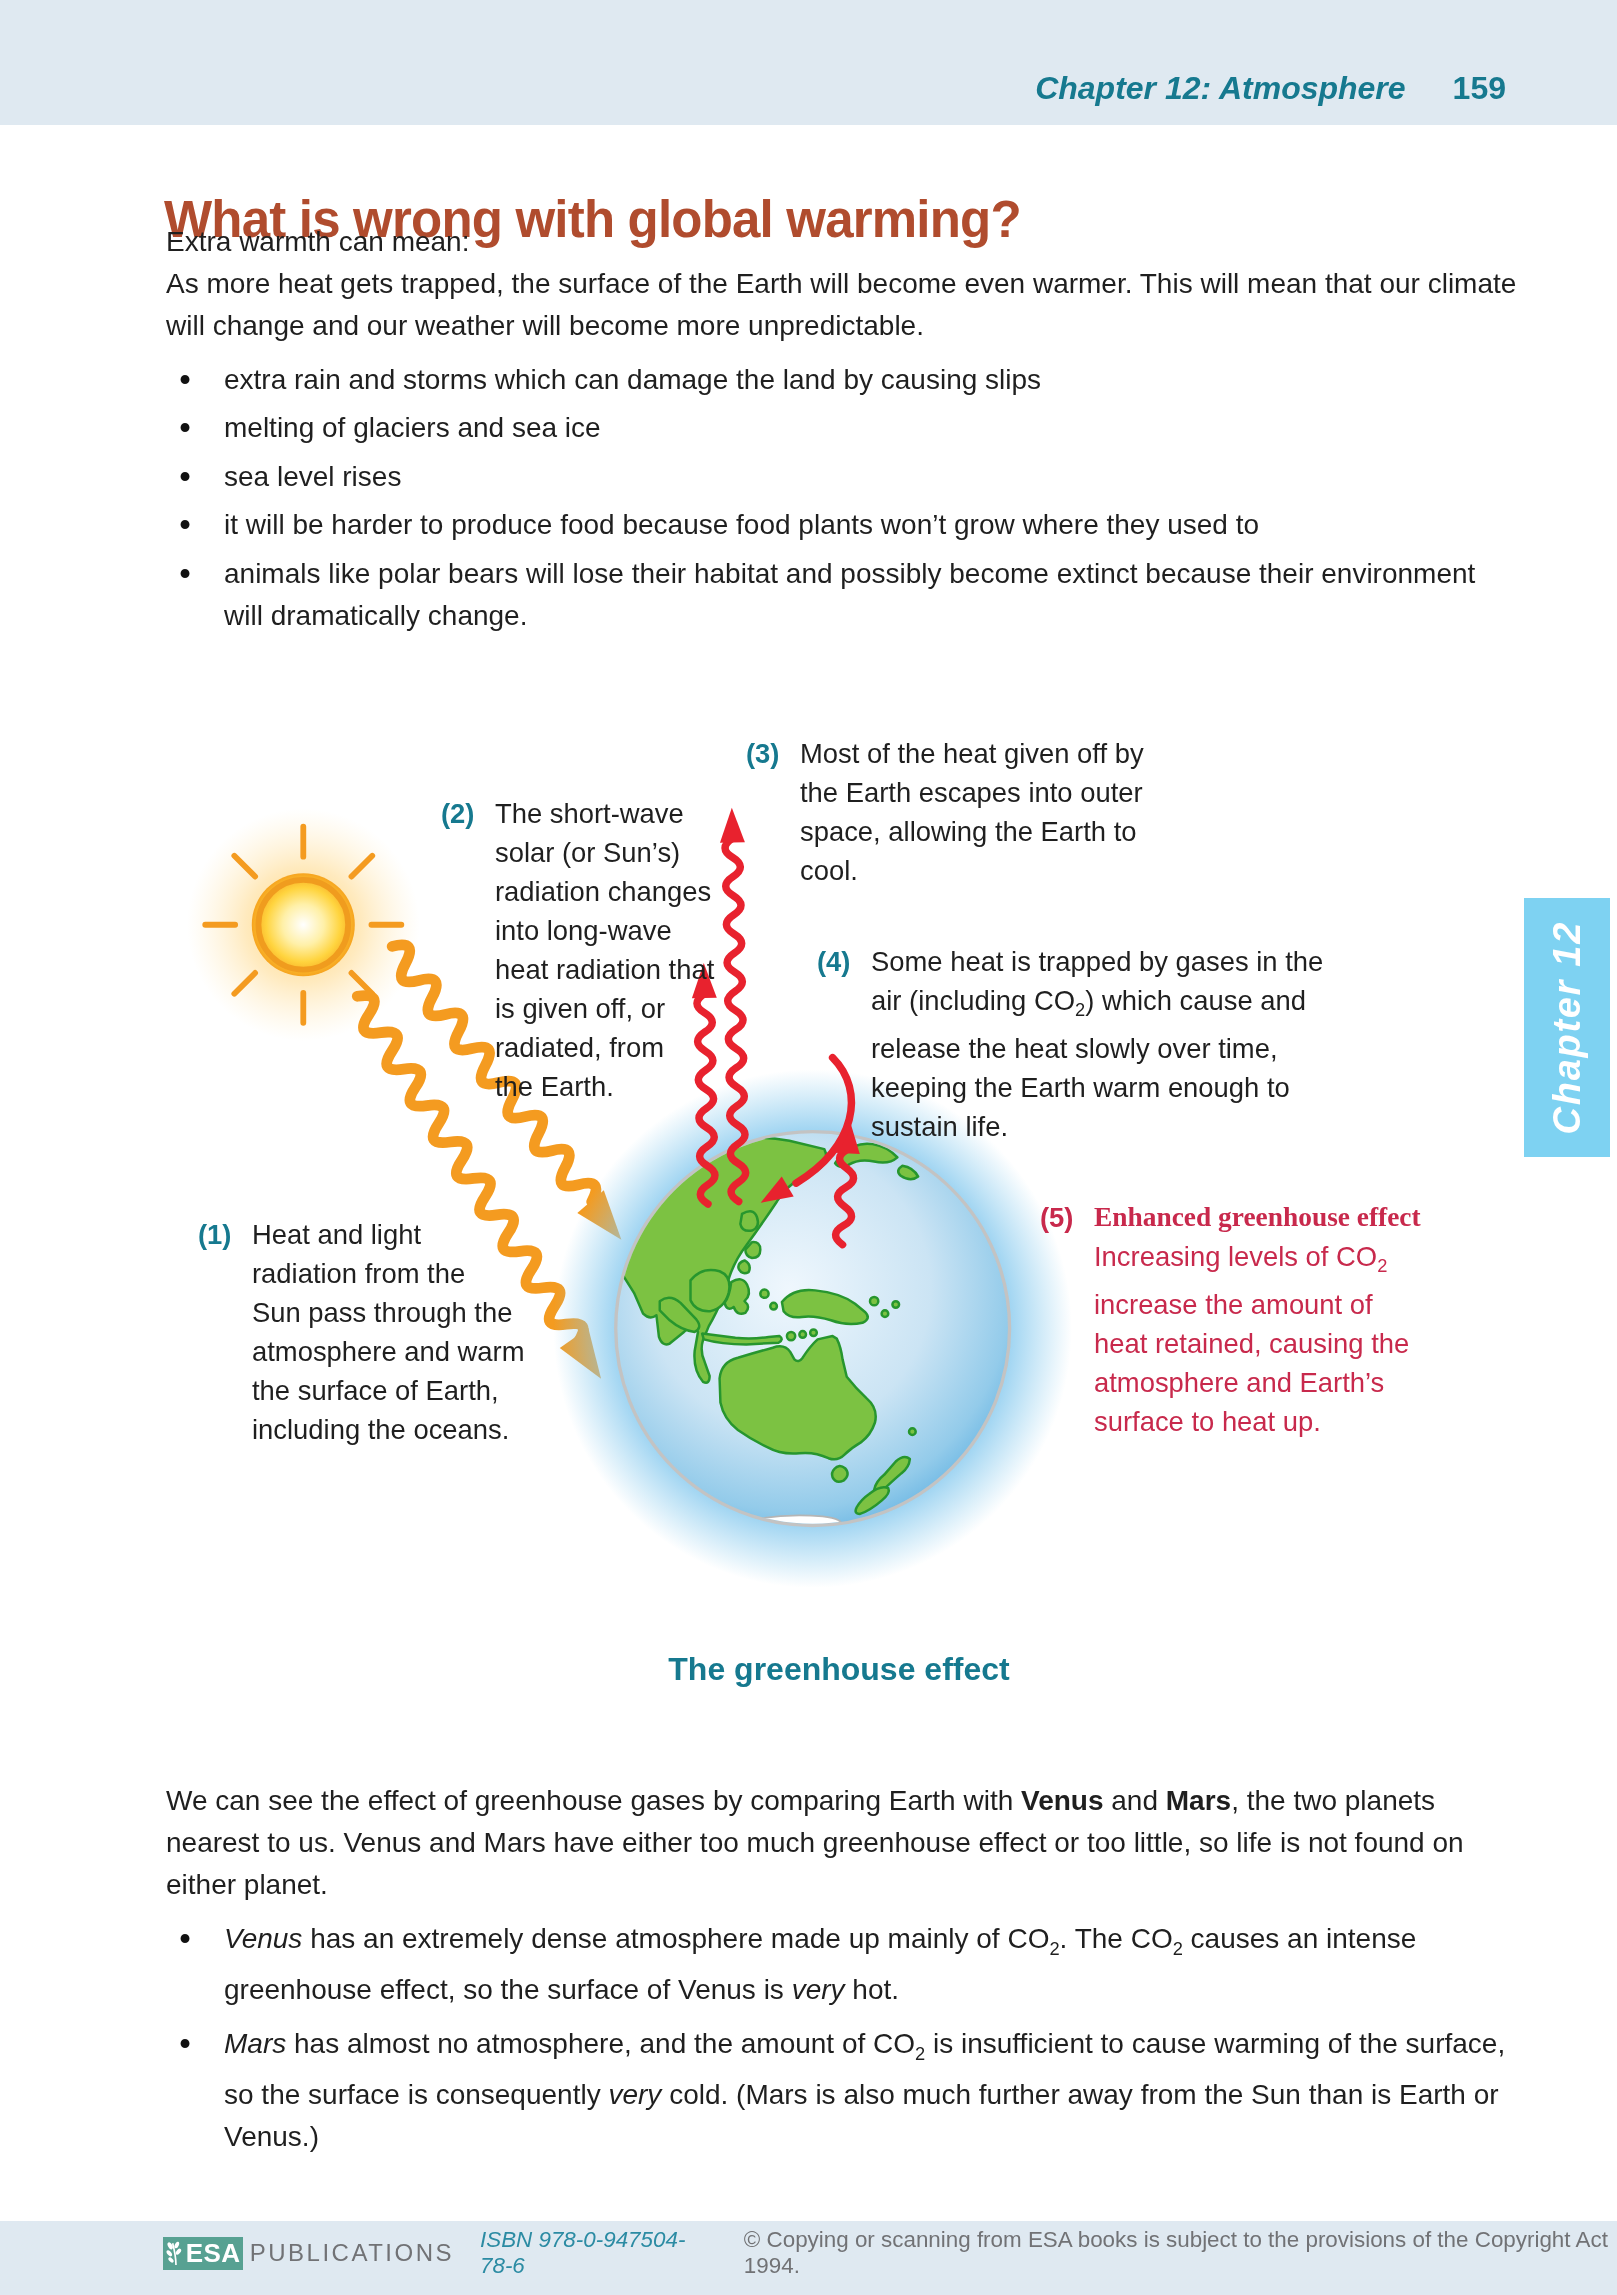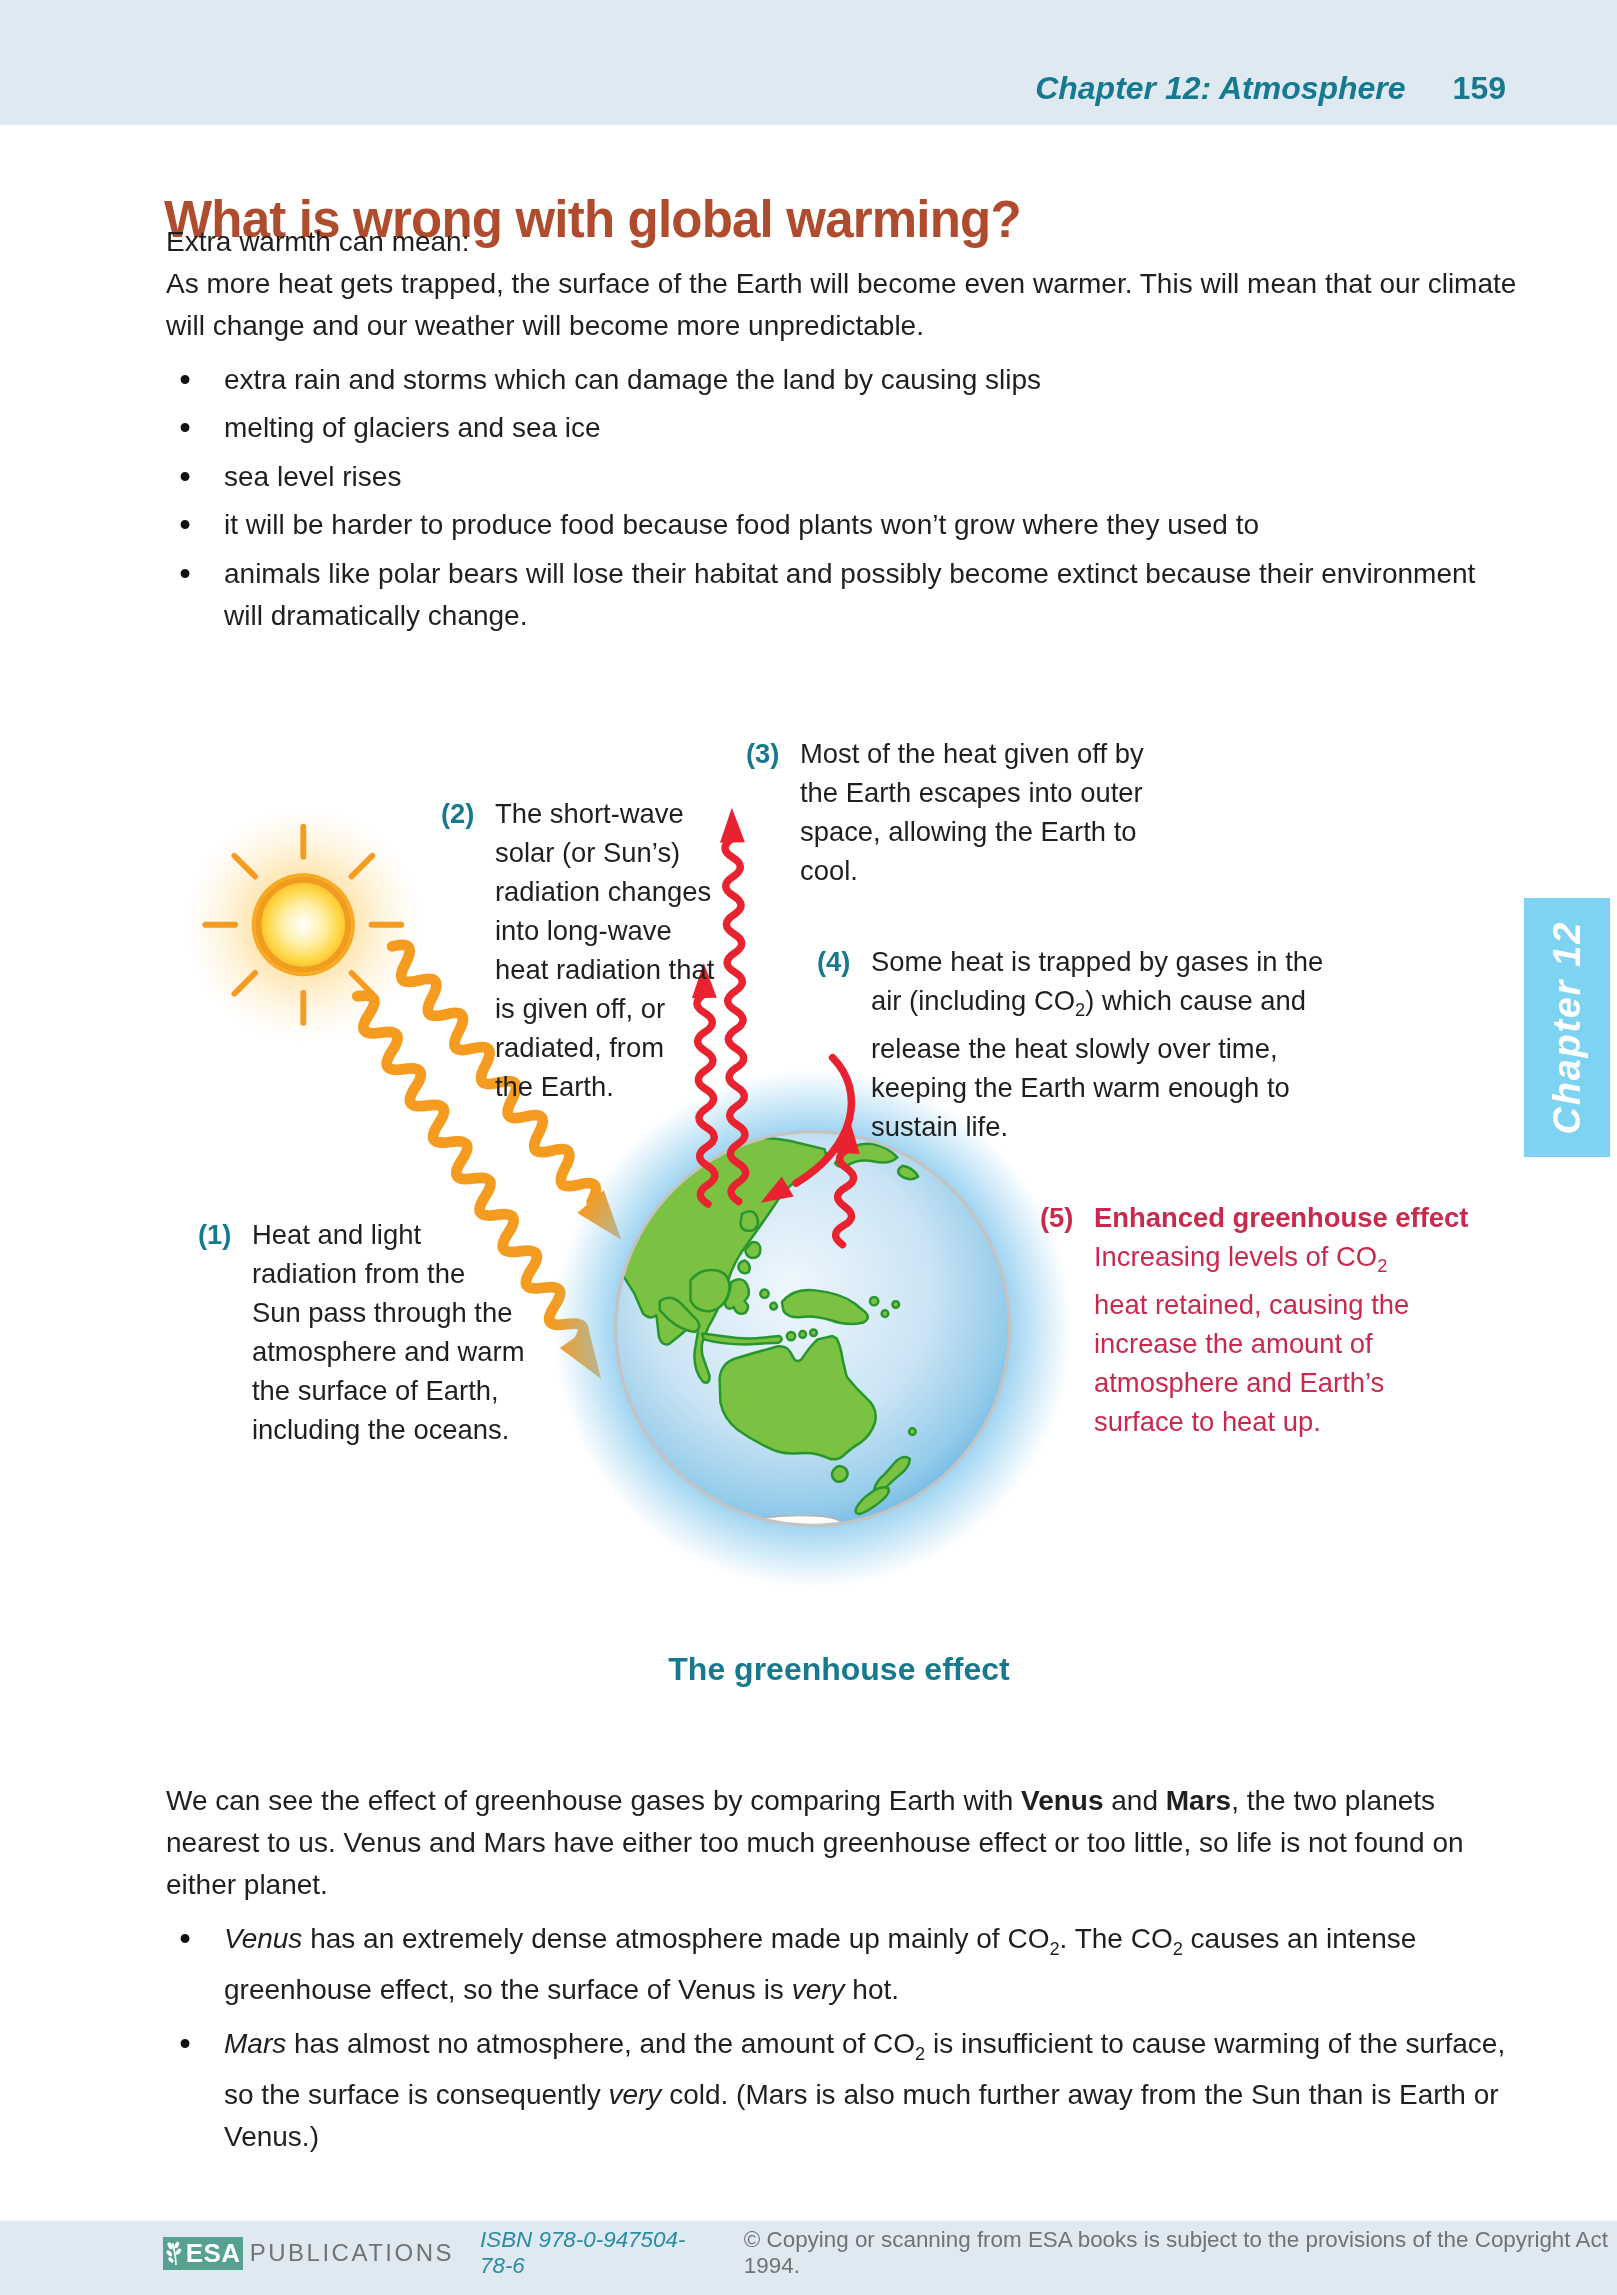--- a/index.html
+++ b/index.html
@@ -23,21 +23,21 @@
   ul.dots li{position:relative;padding-left:58px;margin-bottom:6.6px;line-height:42px;}
   ul.dots li::before{content:"•";position:absolute;left:13.3px;top:0;font-size:33px;color:#111;}
 
   
   .diagram{position:absolute;left:0;top:682px;width:1617px;height:1014px;}
   .diagram svg{position:absolute;left:0;top:0;}
   .ann{position:absolute;font-size:27.4px;line-height:39px;color:#1f1f1f;}
   .ann .num{position:absolute;left:0;top:0;font-weight:bold;color:#16798f;}
   .ann .body{margin-left:54px;}
   .ann.crimson .num,.ann.crimson .body{color:#c8294c;}
-  .ann .heading{font-weight:bold;color:#c8294c;}
+  .ann .heading{font-weight:bold;color:#c8294c;font-family:Liberation Serif, serif;}
   sub.s2{font-size:18.3px;}
   .caption{position:absolute;left:465px;top:969px;width:748px;text-align:center;
            font-size:32px;font-weight:bold;color:#16798f;}
 
   
   .tab{position:absolute;left:1524px;top:898px;width:86px;height:259px;background:#7ed2f2;
        display:flex;align-items:center;justify-content:center;}
   .tab span{writing-mode:vertical-rl;transform:rotate(180deg);color:#ffffff;
             font-size:38px;font-weight:bold;font-style:italic;letter-spacing:1.7px;}
 
@@ -249,22 +249,22 @@
         <div>the surface of Earth,</div>
         <div>including the oceans.</div>
       </div>
     </div>
 
     <div class="ann crimson" style="left:1040px;top:516px;width:440px;">
       <span class="num">(5)</span>
       <div class="body">
         <div class="heading">Enhanced greenhouse effect</div>
         <div><span>Increasing levels of CO</span><sub class="s2">2</sub></div>
+        <div>increase the amount of</div>
         <div>heat retained, causing the</div>
-        <div>increase the amount of</div>
         <div>atmosphere and Earth’s</div>
         <div>surface to heat up.</div>
       </div>
     </div>
 
     <div class="caption">The greenhouse effect</div>
   </div>
 
   <div class="tab">
     <span>Chapter 12</span>

